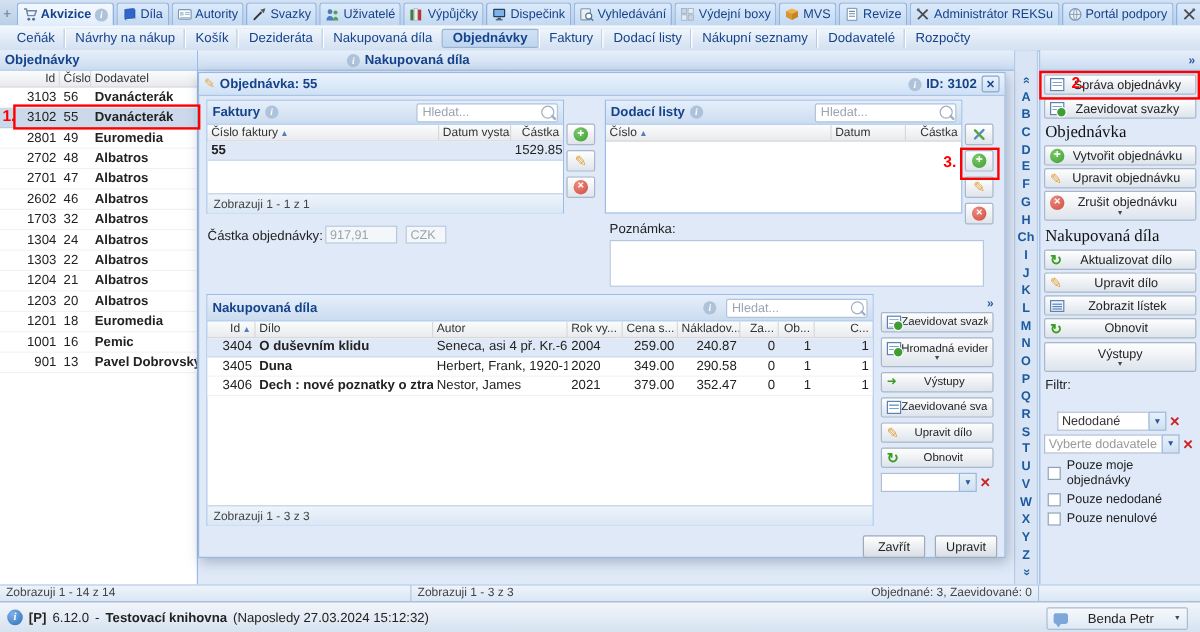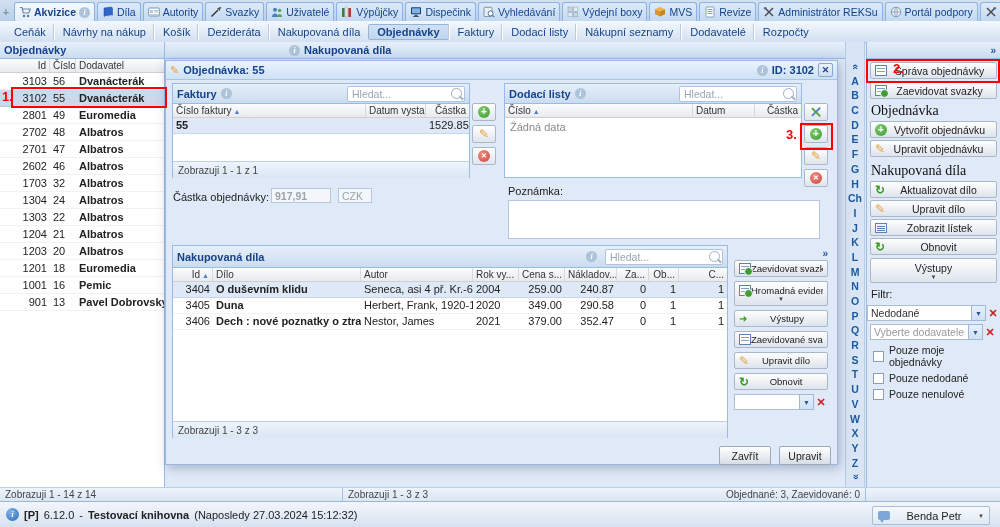--- a/index.html
+++ b/index.html
@@ -372,20 +372,27 @@
     </div>
     <div class="rsec">Objednávka</div>
     <div class="wbtn" style="margin:0 3px 2px">
       <span class="ic-plus">+</span>
       <span class="lbl">Vytvořit objednávku</span>
     </div>
     <div class="wbtn" style="margin:0 3px 2px">
       <span class="ic-edit">✎</span>
       <span class="lbl">Upravit objednávku</span>
     </div>
+    <div class="wbtn split" style="margin:0 3px 2px">
+      <span class="toprow">
+          <span class="ic-del">✕</span>
+          <span class="lbl">Zrušit objednávku</span>
+        </span>
+      <span class="caret">▼</span>
+    </div>
     <div class="rsec">Nakupovaná díla</div>
     <div class="wbtn" style="margin:0 3px 2px">
       <span class="ic-refresh">↻</span>
       <span class="lbl">Aktualizovat dílo</span>
     </div>
     <div class="wbtn" style="margin:0 3px 2px">
       <span class="ic-edit">✎</span>
       <span class="lbl">Upravit dílo</span>
     </div>
     <div class="wbtn" style="margin:0 3px 2px">
@@ -395,22 +402,22 @@
     <div class="wbtn" style="margin:0 3px 3px">
       <span class="ic-refresh">↻</span>
       <span class="lbl">Obnovit</span>
     </div>
     <div class="wbtn split" style="margin:0 3px">
       <span class="toprow">
           <span class="lbl">Výstupy</span>
         </span>
       <span class="caret">▼</span>
     </div>
-    <div style="padding:5px 4px 5px;font-size:11px;color:#222">Filtr:</div>
-    <div class="combo" style="margin:0 0 3px">
+    <div style="padding:5px 4px 16px;font-size:11px;color:#222">Filtr:</div>
+    <div class="combo" style="margin:0 14px 3px">
       <input type="text" value="Nedodané" style="">
       <span class="carrow">▼</span>
       <span class="redx">✕</span>
     </div>
     <div class="combo" style="margin:0 3px">
       <input type="text" placeholder="Vyberte dodavatele" style="">
       <span class="carrow">▼</span>
       <span class="redx">✕</span>
     </div>
     <div class="cbrow">
@@ -482,40 +489,39 @@
         <span class="search">
           <input type="text" placeholder="Hledat..." style="">
           <span class="ic-mag"></span>
         </span>
       </div>
       <div class="grid-h">
         <span class="c" style="width:188px"><span>Číslo</span><span class="sort">▲</span></span>
         <span class="c" style="width:62px">Datum</span>
         <span class="c r" style="flex:1;border-right:none">Částka</span>
       </div>
-      <div style="height:43px;background:#fff;color:#8a8a8a;padding:3px 5px;box-sizing:border-box">Žádná data</div>
     </div>
 
     <div class="abs" style="left:638px;top:42px;display:flex;flex-direction:column;gap:4px">
       <span class="sqbtn">
           <span class="ic-tools2"></span>
         </span>
       <span class="sqbtn">
           <span class="ic-plus">+</span>
         </span>
       <span class="sqbtn">
           <span class="ic-edit">✎</span>
         </span>
       <span class="sqbtn">
           <span class="ic-del">✕</span>
         </span>
     </div>
 
     <span class="abs" style="left:7px;top:130px">Částka objednávky:</span>
-    <input class="abs flat" type="text" style="left: 105px; top: 127px; width: 60px; height: 15px; font-weight: bold;" value="917,91">
+    <input class="abs flat" type="text" style="left: 105px; top: 127px; width: 60px; height: 15px;" value="917,91">
     <input class="abs flat" type="text" style="left: 172px; top: 127px; width: 34px; height: 15px;" value="CZK">
     <span class="abs" style="left:342px;top:124px">Poznámka:</span>
     <textarea class="abs note" style="left: 342px; top: 139px; width: 312px; height: 39px;"></textarea>
 
     <div class="abs" style="left:6px;top:184px;width:556px;height:193px;border:1px solid #99bbe8;background:#fff;box-sizing:border-box">
       <div class="phead" style="height:22px;display:flex;align-items:center;gap:4px;padding:0 4px;box-sizing:border-box">
         <span>Nakupovaná díla</span>
         <span class="ic-info" style="margin-left:auto">i</span>
         <span class="search" style="margin-left:4px">
           <input type="text" placeholder="Hledat..." style="">

